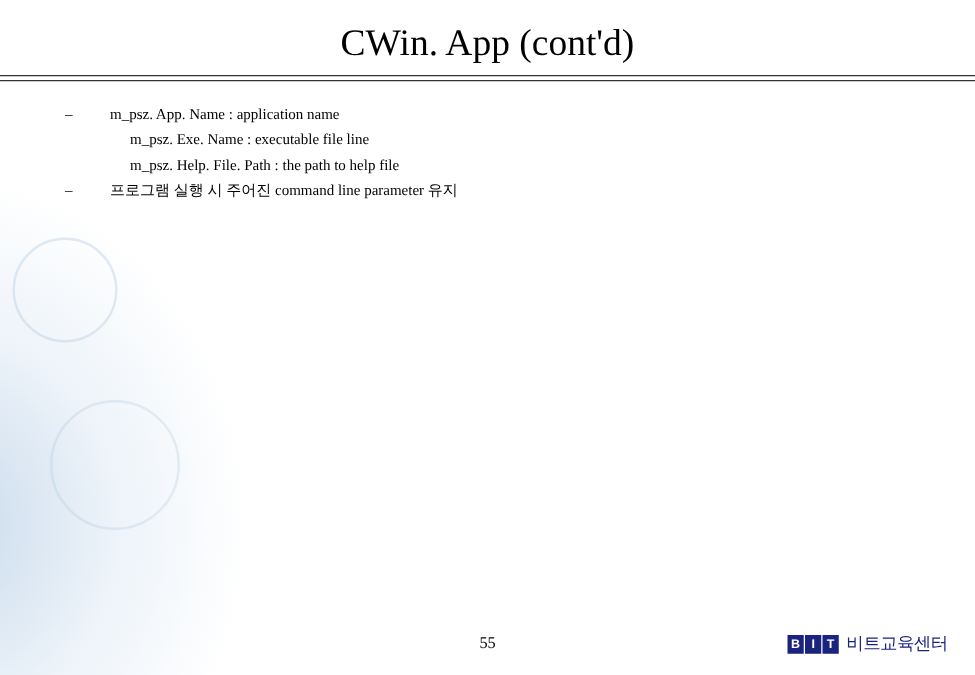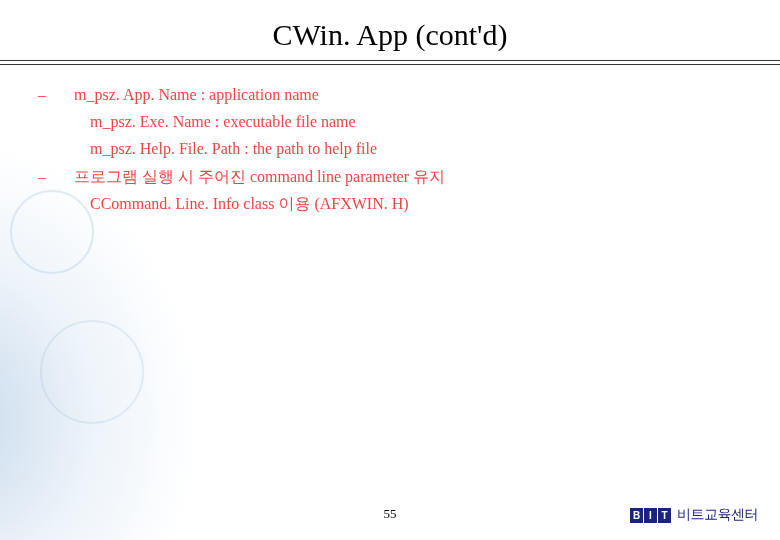--- a/index.html
+++ b/index.html
@@ -52,24 +52,24 @@
     }
     .title-underline {
       border: none;
       border-top: 1px solid #333;
       margin: 0;
     }
     .title-underline.second {
       margin-top: 3px;
     }
     .content {
-      padding: 16px 40px 0 56px;
-      font-size: 16px;
+      padding: 16px 40px 0 70px;
+      font-size: 12px;
       line-height: 1.7;
-      color: #ef4444;
+      color: #000000;
       position: relative;
       z-index: 1;
     }
     .item-line1 {
       padding-left: 18px;
       text-indent: -18px;
     }
     .item-line2 {
       padding-left: 34px;
     }
@@ -124,24 +124,23 @@
 <div class="bg-decoration"></div>
 
 <div class="title-area">
   <h1 class="title">CWin. App (cont'd)</h1>
 </div>
 <hr class="title-underline">
 <hr class="title-underline second">
 
 <div class="content">
   <div class="item-line1"><span class="dash">–</span><span>m_psz. App. Name : application name</span></div>
-  <div class="item-line2">m_psz. Exe. Name : executable file name</div>
+  <div class="item-line2">m_psz. Exe. Name : executable file line</div>
   <div class="item-line2">m_psz. Help. File. Path : the path to help file</div>
   <div class="item-line1"><span class="dash">–</span><span>프로그램 실행 시 주어진 command line parameter 유지</span></div>
-  <div class="item-line2">CCommand. Line. Info class 이용 (AFXWIN. H)</div>
 </div>
 
 <div class="page-number">55</div>
 
 <div class="footer-brand">
   <div class="bit-logo">
     <div class="bit-box">B</div>
     <div class="bit-box">I</div>
     <div class="bit-box">T</div>
   </div>

